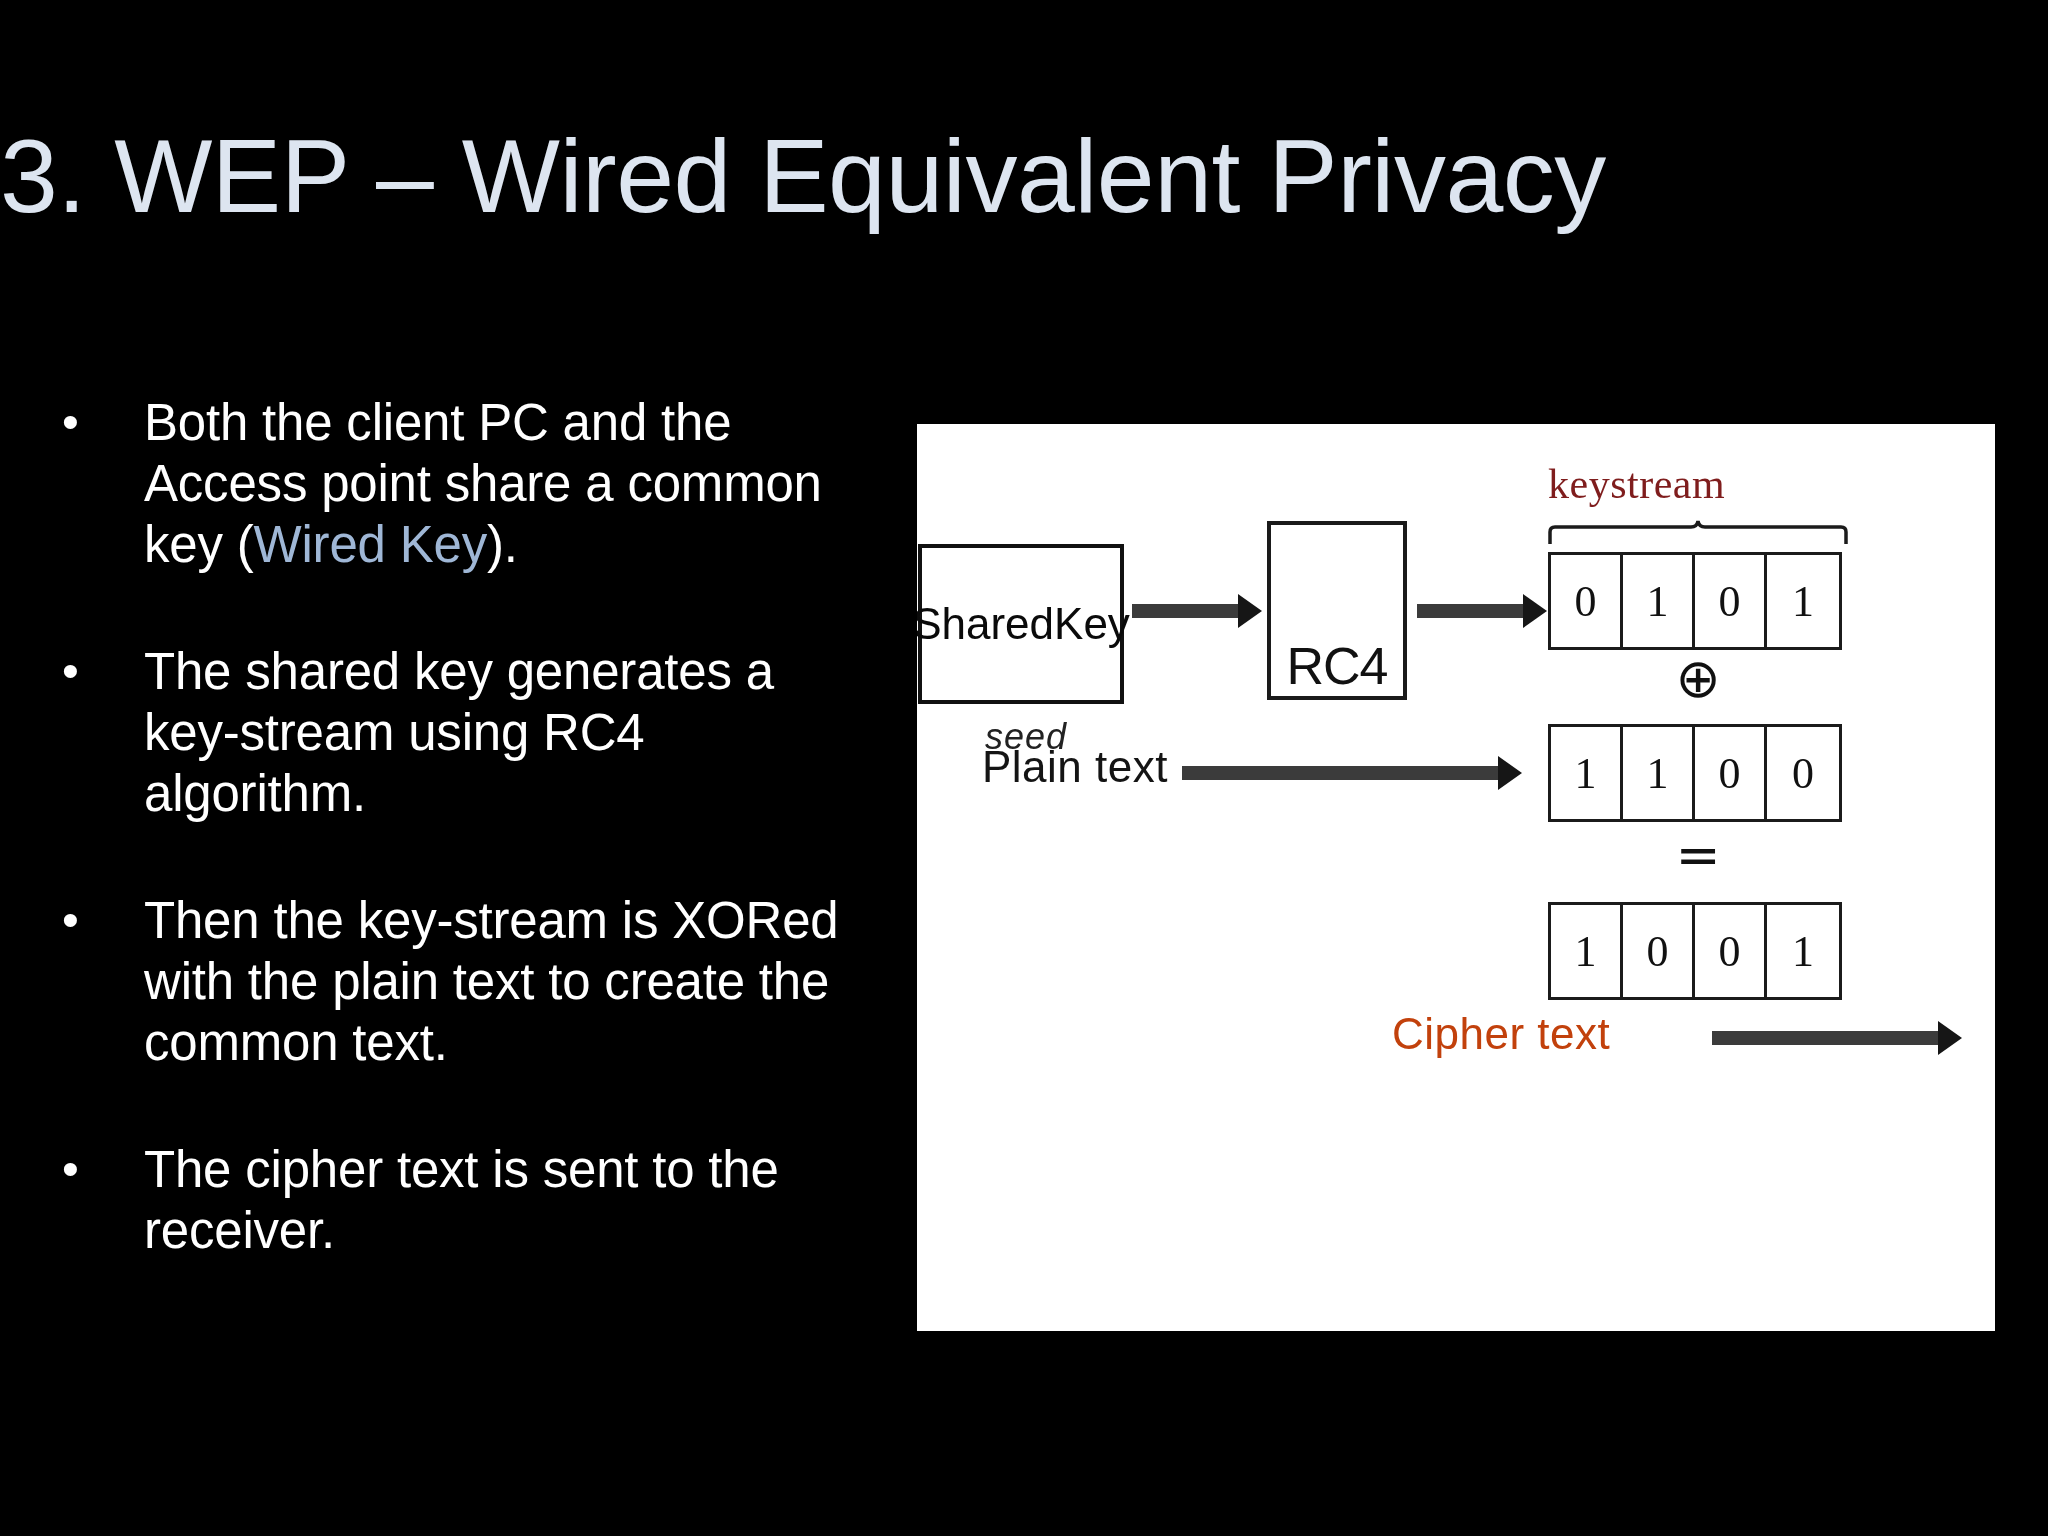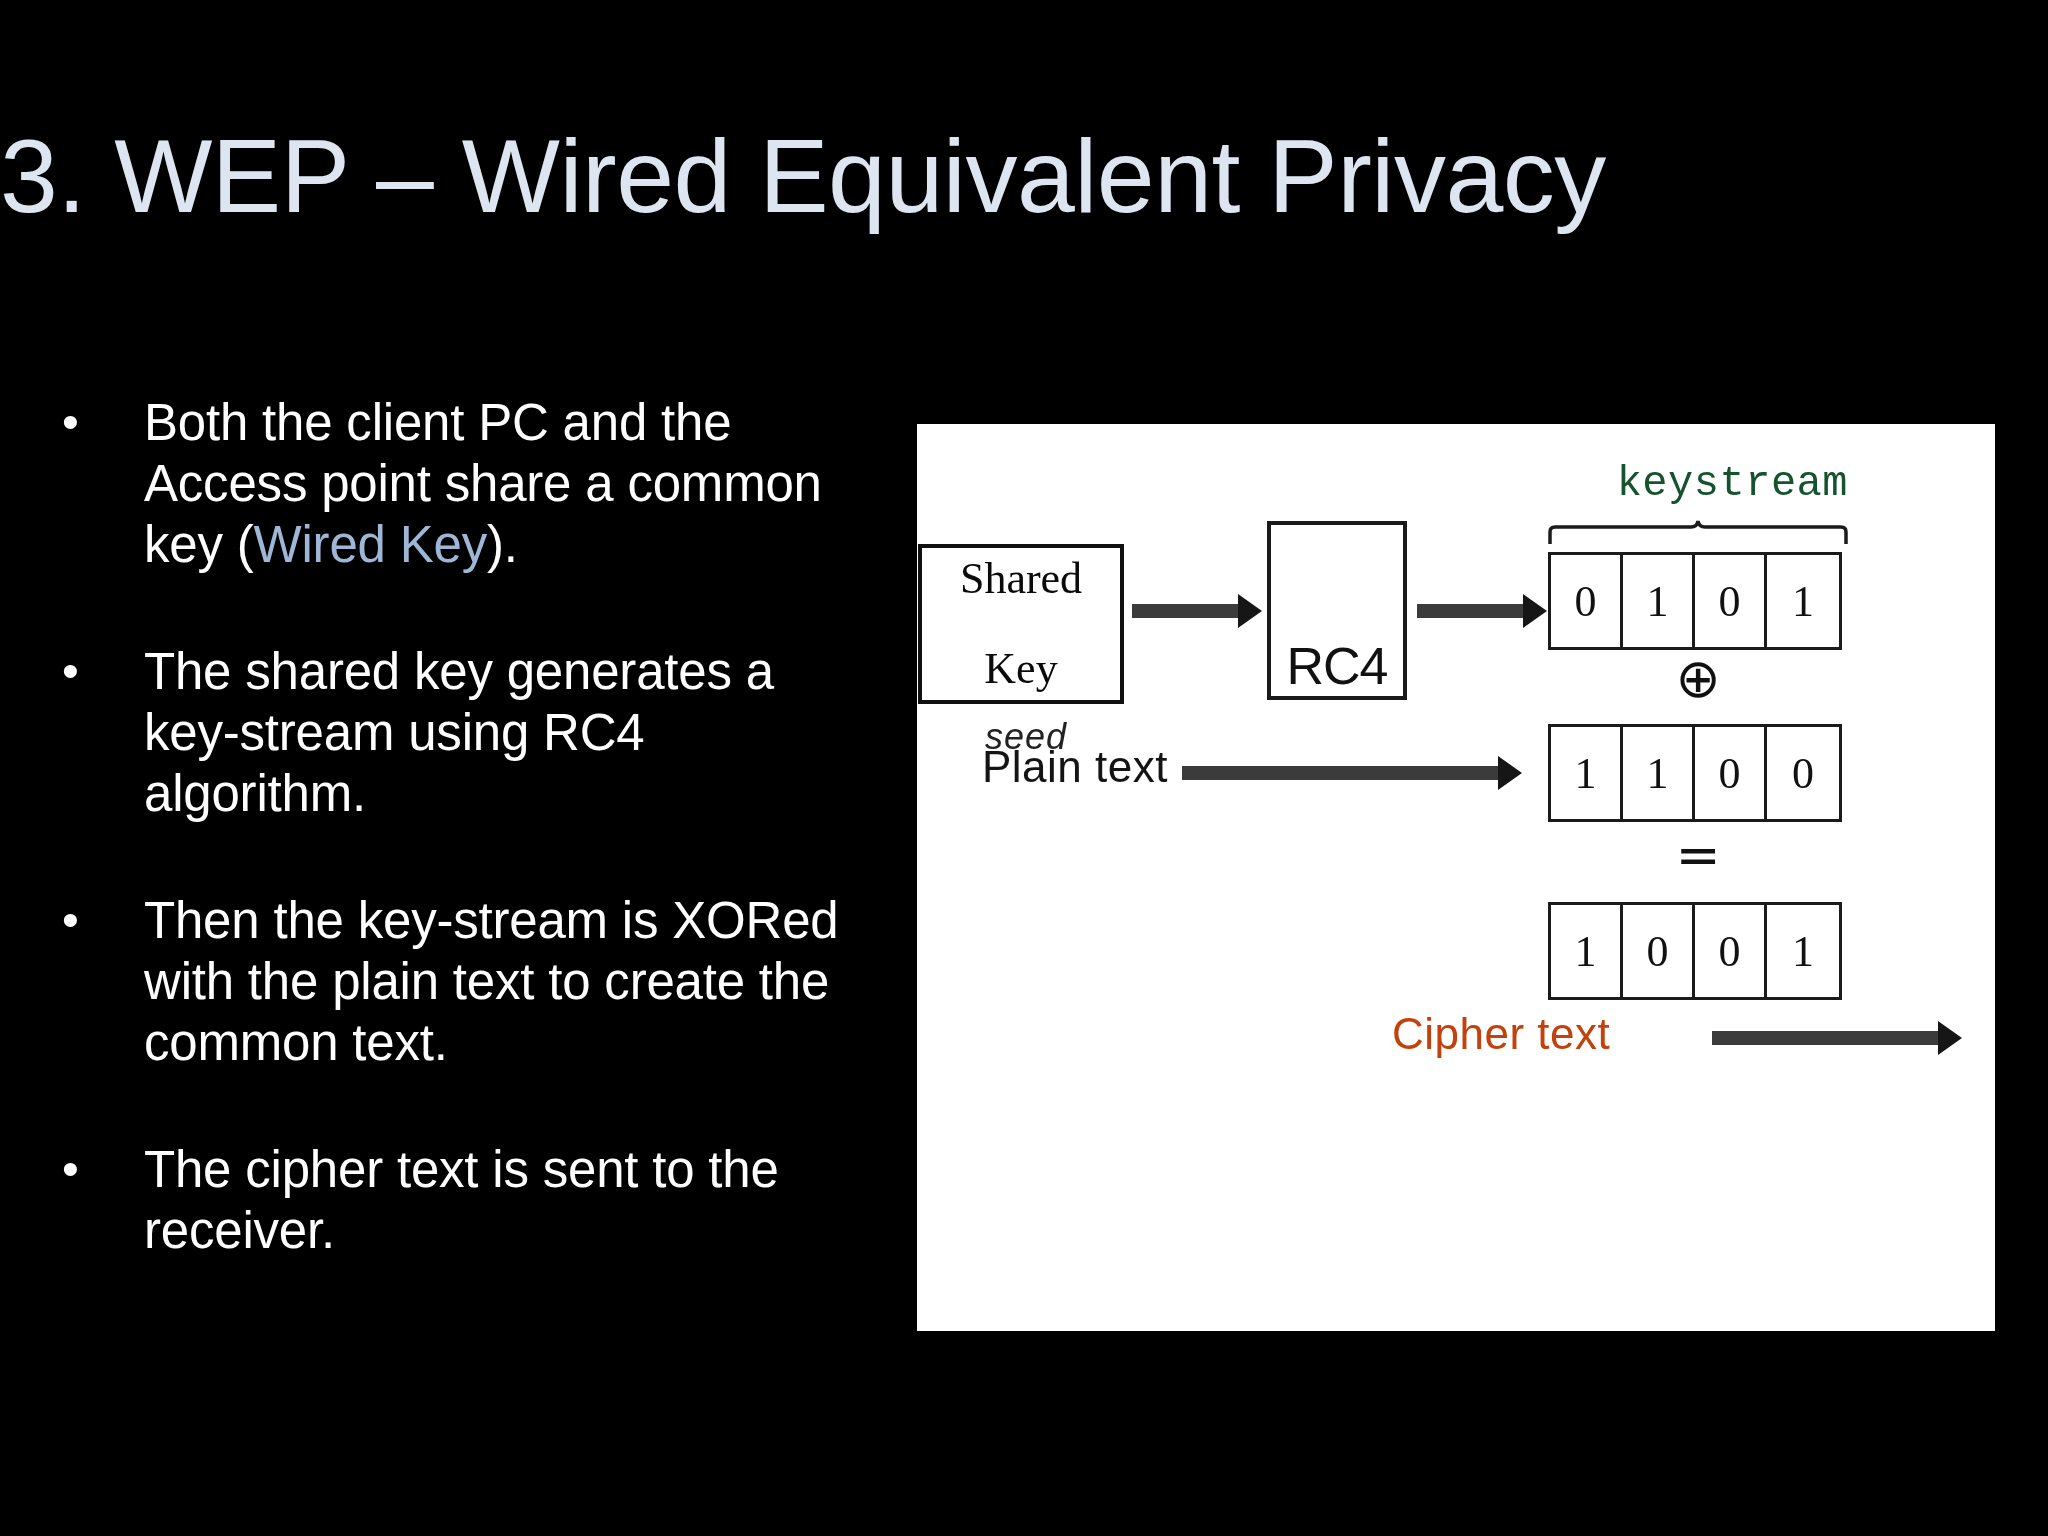--- a/index.html
+++ b/index.html
@@ -87,25 +87,25 @@
   .shared-key-box {
     position: absolute;
     left: 1px;
     top: 120px;
     width: 206px;
     height: 160px;
     border: 4px solid #111111;
     background: #FFFFFF;
     box-sizing: border-box;
     display: flex;
-    flex-direction: column;
+    flex-direction: row;
     align-items: center;
-    justify-content: space-between;
+    justify-content: center;
     color: #0A0A0A;
-    font-family: Liberation Serif, serif;
+    font-family: Liberation Sans, sans-serif;
     font-size: 44px;
     line-height: 62px;
     text-align: center;
   }
 
   .seed-label {
     position: absolute;
     left: 68px;
     top: 292px;
     color: #222222;
@@ -181,23 +181,23 @@
   .bitrow-keystream { left: 631px; top: 128px; }
   .bitrow-plain     { left: 631px; top: 300px; }
   .bitrow-cipher    { left: 631px; top: 478px; }
 
   
   .keystream-label {
     position: absolute;
     left: 631px;
     top: 36px;
     width: 300px;
-    text-align: right;
-    color: #14532d;
-    font-family: Liberation Mono, monospace;
+    text-align: left;
+    color: #7f1d1d;
+    font-family: Liberation Serif, serif;
     font-size: 42px;
     letter-spacing: 0.5px;
   }
   .brace {
     position: absolute;
     left: 631px;
     top: 96px;
     width: 300px;
     height: 26px;
   }

